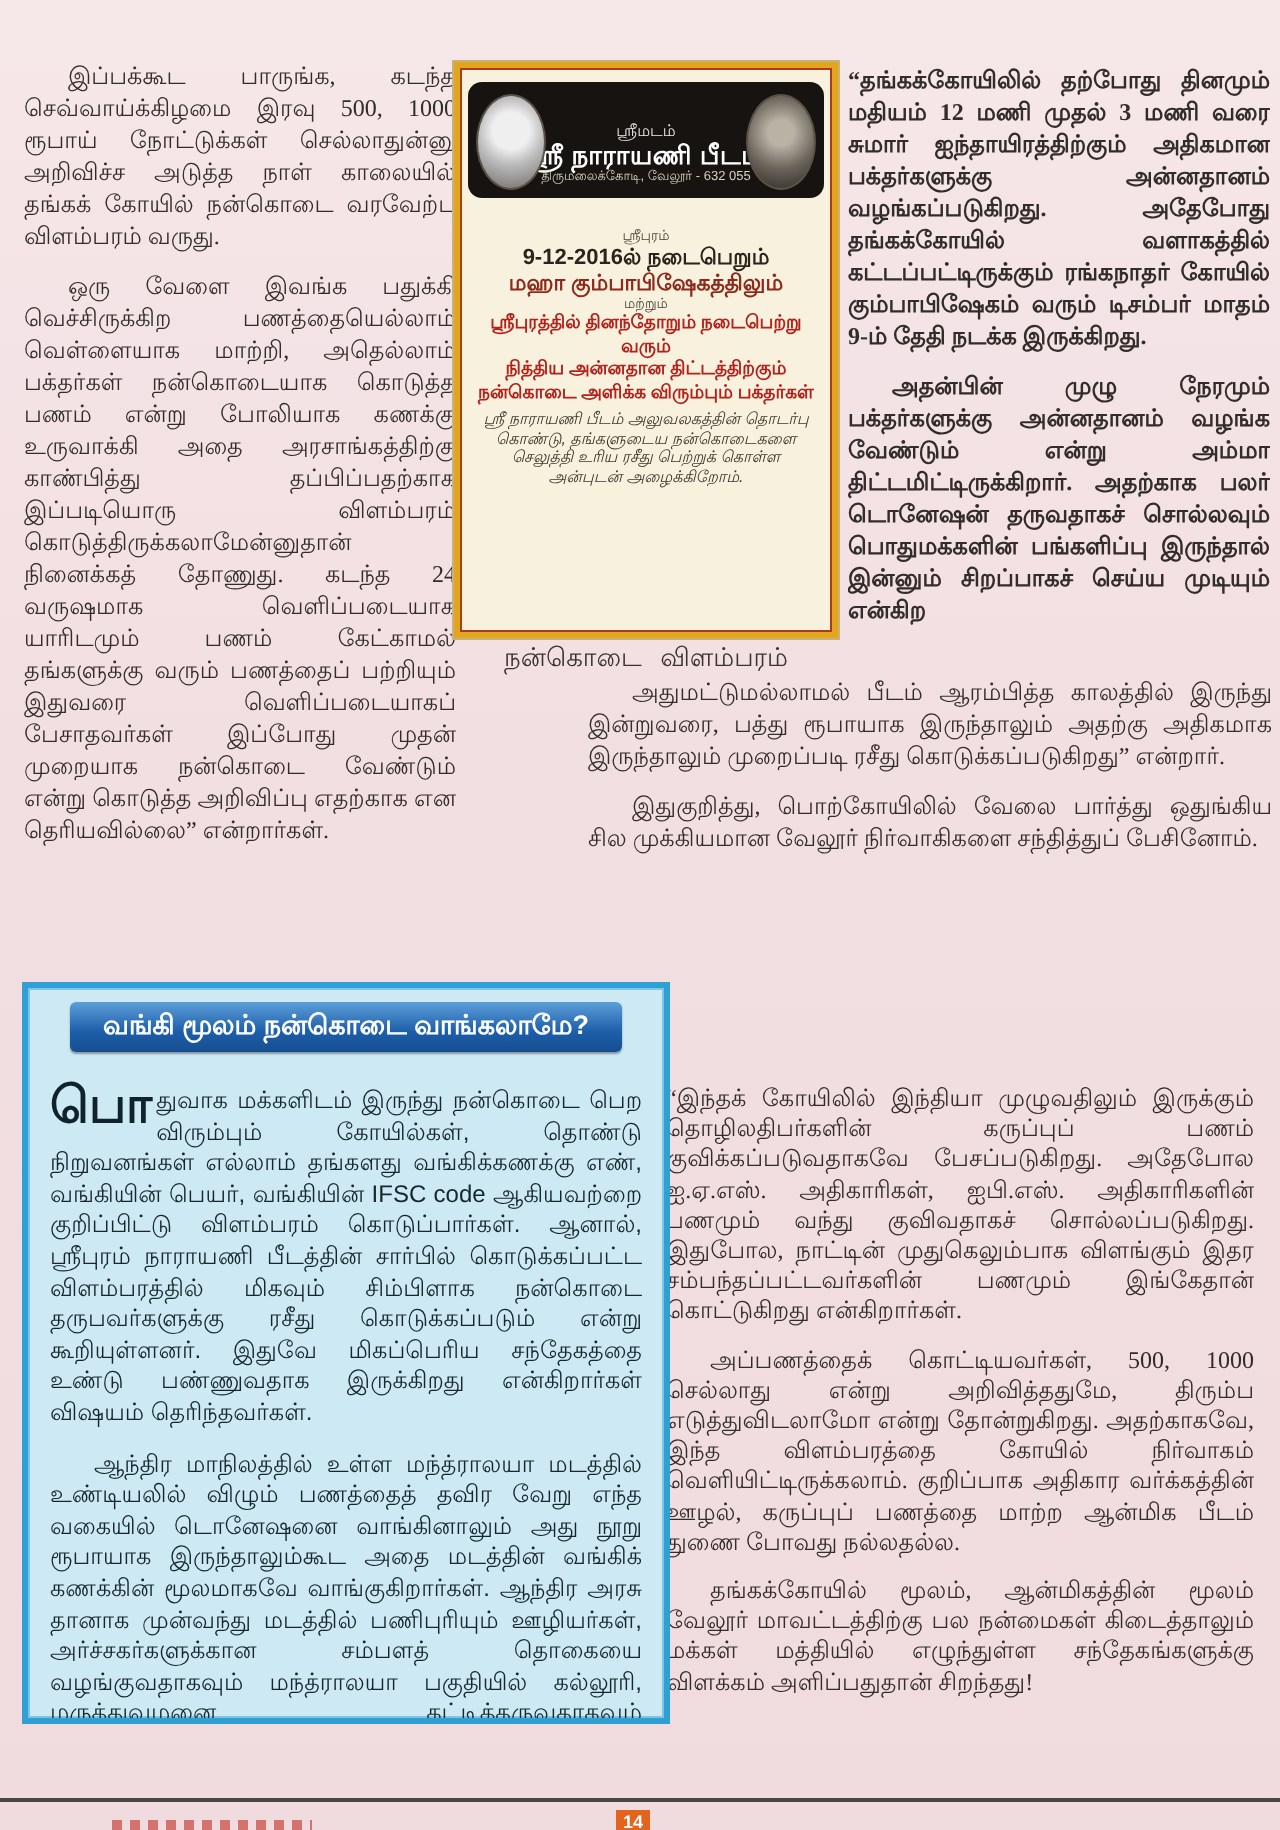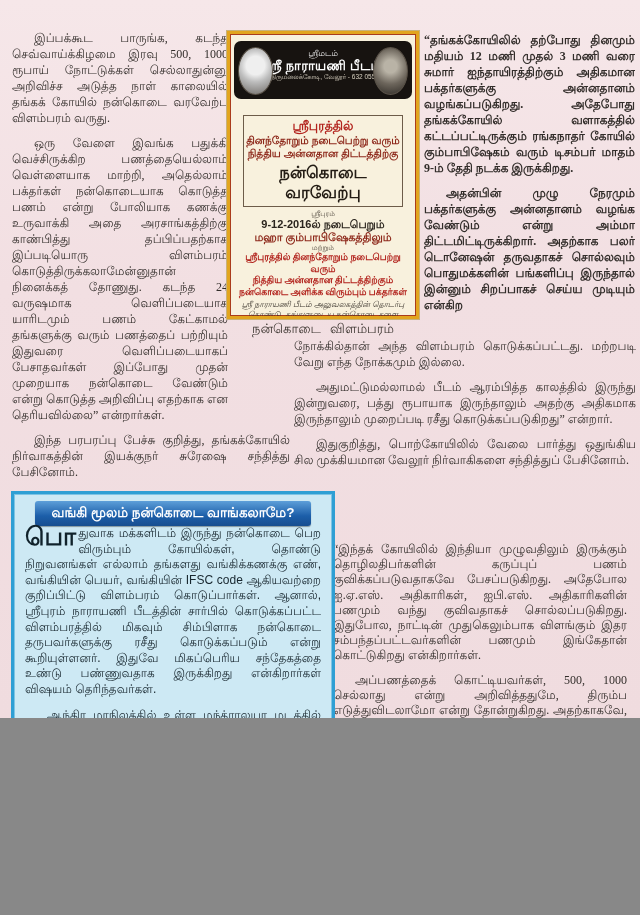--- a/index.html
+++ b/index.html
@@ -1,32 +1,32 @@
 <!DOCTYPE html>
 <html><head>
 <meta charset="utf-8">
 <style>
   html,body{margin:0;padding:0;background:#888;}
   .page{
-    position:relative;width:640px;height:718px;margin:0 auto;
+    position:relative;width:640px;height:915px;margin:0 auto;
     background:linear-gradient(180deg,#f6e7e9 0%,#f2dfe2 40%,#f0dcdf 100%);
     overflow:hidden;font-family:"Liberation Serif",serif;color:#322d2a;
   }
   .tcol{position:absolute;text-align:justify;overflow:hidden;font-size:12px;line-height:16px;}
   .tcol p{margin:0 0 9px 0;text-indent:22px;}
   .tcol p.noind{text-indent:0;}
   
   .ad{
     position:absolute;left:227px;top:31px;width:192px;height:288px;box-sizing:border-box;
     background:#f8f1dd;border:3px solid #e2a51e;
     box-shadow:inset 0 0 0 1px #aa3c1c, 0 0 0 1px #c8b27a;
     padding:4px 3px 3px;font-family:"Liberation Sans",sans-serif;overflow:hidden;
   }
   .ad-mast{position:relative;background:#171310;border-radius:7px;margin:3px 1px 16px;height:58px;
-    color:#fff;text-align:center;padding-top:8px;box-sizing:border-box;}
+    color:#fff;text-align:center;padding-top:20px;box-sizing:border-box;}
   .ad-mast-small{font-size:8px;line-height:9px;color:#eee;}
   .ad-mast-title{font-size:13px;line-height:15px;font-weight:bold;letter-spacing:.3px;}
   .ad-mast-sub{font-size:6.5px;line-height:8px;color:#d9d2c2;}
   .ad-photo{position:absolute;width:33px;height:46px;border-radius:50%;top:6px;border:1px solid #5a5248;}
   .ad-photo.left{left:4px;background:radial-gradient(circle at 50% 38%,#efefef 0 28%,#bdbdbd 50%,#6e6a66 100%);}
   .ad-photo.right{right:4px;background:radial-gradient(circle at 50% 40%,#b9b3a6 0 20%,#6d665c 55%,#2c2823 100%);}
   .ad-inner1{border:1px solid #6d5c49;background:#f8f1dd;margin:6px 10px 3px;padding:3px 1px 4px;text-align:center;}
   .ad-red-lg{color:#b2231d;font-weight:bold;font-size:12.5px;line-height:15px;}
   .ad-red-md{color:#8e2a1c;font-weight:bold;font-size:10.5px;line-height:13px;}
   .ad-headline{color:#241d15;font-weight:bold;font-size:16.5px;line-height:20px;margin-top:2px;}
@@ -40,21 +40,21 @@
     font-size:13px;color:#3a332e;word-spacing:6px;}
   
   .sidebar{
     position:absolute;left:11px;top:491px;width:324px;height:371px;box-sizing:border-box;
     background:#cde9f4;border:3px solid #2f9fd4;box-shadow:0 0 0 1px #7ec4e4 inset;
     padding:7px 11px 6px;font-family:"Liberation Sans",sans-serif;color:#17262e;overflow:hidden;
   }
   .sidebar-title{
     background:linear-gradient(180deg,#5d9fd9 0%,#1c5ea9 60%,#174e90 100%);
     color:#fff;font-weight:bold;font-size:13.5px;line-height:16px;text-align:center;
-    padding:4px 4px 5px;margin:0 10px 0;border-radius:3px;box-shadow:0 1px 1px rgba(0,0,0,.35);
+    padding:4px 4px 5px;margin:0 10px 17px;border-radius:3px;box-shadow:0 1px 1px rgba(0,0,0,.35);
   }
   .sidebar p{margin:0 0 10px 0;text-align:justify;font-size:12px;line-height:15.6px;}
   .sidebar p.ind{text-indent:22px;}
   .lead{float:left;font-size:25px;line-height:21px;font-weight:bold;padding-right:2px;color:#10222b;}
   
   .rule{position:absolute;left:0px;top:899px;width:640px;height:2px;background:#4a4745;}
   .page-marker{position:absolute;left:308px;top:905px;width:17px;height:12px;background:#e4631d;
     color:#fff;font-family:"Liberation Sans",sans-serif;font-size:9px;font-weight:bold;
     text-align:center;line-height:12px;}
   .footer-smudge{position:absolute;left:56px;top:910px;width:100px;height:5px;opacity:.65;
@@ -63,57 +63,47 @@
 </head>
 <body>
 
 <div class="page">
 
   <div class="tcol" style="left:12px;top:30px;width:216px;height:398px;">
     <p>இப்பக்கூட பாருங்க, கடந்த செவ்வாய்க்கிழமை இரவு 500, 1000 ரூபாய் நோட்டுக்கள் செல்லாதுன்னு அறிவிச்ச அடுத்த நாள் காலையில் தங்கக் கோயில் நன்கொடை வரவேற்பு விளம்பரம் வருது.</p>
     <p>ஒரு வேளை இவங்க பதுக்கி வெச்சிருக்கிற பணத்தையெல்லாம் வெள்ளையாக மாற்றி, அதெல்லாம் பக்தர்கள் நன்கொடையாக கொடுத்த பணம் என்று போலியாக கணக்கு உருவாக்கி அதை அரசாங்கத்திற்கு காண்பித்து தப்பிப்பதற்காக இப்படியொரு விளம்பரம் கொடுத்திருக்கலாமேன்னுதான் நினைக்கத் தோணுது. கடந்த 24 வருஷமாக வெளிப்படையாக யாரிடமும் பணம் கேட்காமல் தங்களுக்கு வரும் பணத்தைப் பற்றியும் இதுவரை வெளிப்படையாகப் பேசாதவர்கள் இப்போது முதன் முறையாக நன்கொடை வேண்டும் என்று கொடுத்த அறிவிப்பு எதற்காக என தெரியவில்லை” என்றார்கள்.</p>
   </div>
 
-  <div class="tcol" style="left:12px;top:432px;width:278px;height:58px;">
-    <p>இந்த பரபரப்பு பேச்சு குறித்து, தங்கக்கோயில் நிர்வாகத்தின் இயக்குநர் சுரேஷை சந்தித்து பேசினோம்.</p>
-  </div>
 
   <div class="ad">
     <div class="ad-mast">
       <div class="ad-photo left"></div>
       <div class="ad-photo right"></div>
       <div class="ad-mast-small">ஸ்ரீமடம்</div>
       <div class="ad-mast-title">ஸ்ரீ நாராயணி பீடம்</div>
       <div class="ad-mast-sub">திருமலைக்கோடி, வேலூர் - 632 055</div>
-    </div>
-    <div class="ad-inner1">
-      <div class="ad-red-lg">ஸ்ரீபுரத்தில்</div>
-      <div class="ad-red-md">தினந்தோறும் நடைபெற்று வரும்</div>
-      <div class="ad-red-md">நித்திய அன்னதான திட்டத்திற்கு</div>
-      <div class="ad-headline">நன்கொடை வரவேற்பு</div>
     </div>
     <div class="ad-center ad-tiny">ஸ்ரீபுரம்</div>
     <div class="ad-center ad-bold-sm">9-12-2016ல் நடைபெறும்</div>
     <div class="ad-center ad-bold-sm" style="color:#8e2a1c;">மஹா கும்பாபிஷேகத்திலும்</div>
     <div class="ad-center ad-tiny">மற்றும்</div>
     <div class="ad-center ad-red-sm">ஸ்ரீபுரத்தில் தினந்தோறும் நடைபெற்று வரும்</div>
     <div class="ad-center ad-red-sm">நித்திய அன்னதான திட்டத்திற்கும்</div>
     <div class="ad-center ad-red-sm">நன்கொடை அளிக்க விரும்பும் பக்தர்கள்</div>
     <div class="ad-note">ஸ்ரீ நாராயணி பீடம் அலுவலகத்தின் தொடர்பு கொண்டு, தங்களுடைய நன்கொடைகளை செலுத்தி உரிய ரசீது பெற்றுக் கொள்ள அன்புடன் அழைக்கிறோம்.</div>
 
   </div>
   <div class="ad-caption">நன்கொடை விளம்பரம்</div>
 
   <div class="tcol" style="left:424px;top:32px;width:211px;height:306px;font-weight:bold;">
     <p class="noind">“தங்கக்கோயிலில் தற்போது தினமும் மதியம் 12 மணி முதல் 3 மணி வரை சுமார் ஐந்தாயிரத்திற்கும் அதிகமான பக்தர்களுக்கு அன்னதானம் வழங்கப்படுகிறது. அதேபோது தங்கக்கோயில் வளாகத்தில் கட்டப்பட்டிருக்கும் ரங்கநாதர் கோயில் கும்பாபிஷேகம் வரும் டிசம்பர் மாதம் 9-ம் தேதி நடக்க இருக்கிறது.</p>
     <p>அதன்பின் முழு நேரமும் பக்தர்களுக்கு அன்னதானம் வழங்க வேண்டும் என்று அம்மா திட்டமிட்டிருக்கிறார். அதற்காக பலர் டொனேஷன் தருவதாகச் சொல்லவும் பொதுமக்களின் பங்களிப்பு இருந்தால் இன்னும் சிறப்பாகச் செய்ய முடியும் என்கிற</p>
   </div>
 
   <div class="tcol" style="left:294px;top:338px;width:342px;height:166px;">
-    <p class="noind">நோக்கில்தான் அந்த விளம்பரம் கொடுக்கப்பட்டது. மற்றபடி வேறு எந்த நோக்கமும் இல்லை.</p>
     <p>அதுமட்டுமல்லாமல் பீடம் ஆரம்பித்த காலத்தில் இருந்து இன்றுவரை, பத்து ரூபாயாக இருந்தாலும் அதற்கு அதிகமாக இருந்தாலும் முறைப்படி ரசீது கொடுக்கப்படுகிறது” என்றார்.</p>
     <p>இதுகுறித்து, பொற்கோயிலில் வேலை பார்த்து ஒதுங்கிய சில முக்கியமான வேலூர் நிர்வாகிகளை சந்தித்துப் பேசினோம்.</p>
   </div>
 
   <div class="tcol" style="left:333px;top:506px;width:294px;height:356px;line-height:15.2px;margin-top:36px;">
     <p class="noind">“இந்தக் கோயிலில் இந்தியா முழுவதிலும் இருக்கும் தொழிலதிபர்களின் கருப்புப் பணம் குவிக்கப்படுவதாகவே பேசப்படுகிறது. அதேபோல ஐ.ஏ.எஸ். அதிகாரிகள், ஐபி.எஸ். அதிகாரிகளின் பணமும் வந்து குவிவதாகச் சொல்லப்படுகிறது. இதுபோல, நாட்டின் முதுகெலும்பாக விளங்கும் இதர சம்பந்தப்பட்டவர்களின் பணமும் இங்கேதான் கொட்டுகிறது என்கிறார்கள்.</p>
     <p>அப்பணத்தைக் கொட்டியவர்கள், 500, 1000 செல்லாது என்று அறிவித்ததுமே, திரும்ப எடுத்துவிடலாமோ என்று தோன்றுகிறது. அதற்காகவே, இந்த விளம்பரத்தை கோயில் நிர்வாகம் வெளியிட்டிருக்கலாம். குறிப்பாக அதிகார வர்க்கத்தின் ஊழல், கருப்புப் பணத்தை மாற்ற ஆன்மிக பீடம் துணை போவது நல்லதல்ல.</p>
     <p style="margin-bottom:0;"><span>தங்கக்கோயில் மூலம், ஆன்மிகத்தின் மூலம் வேலூர் மாவட்டத்திற்கு பல நன்மைகள் கிடைத்தாலும் மக்கள் மத்தியில் எழுந்துள்ள சந்தேகங்களுக்கு விளக்கம் அளிப்பதுதான் சிறந்தது!</span></p>
   </div>
 

